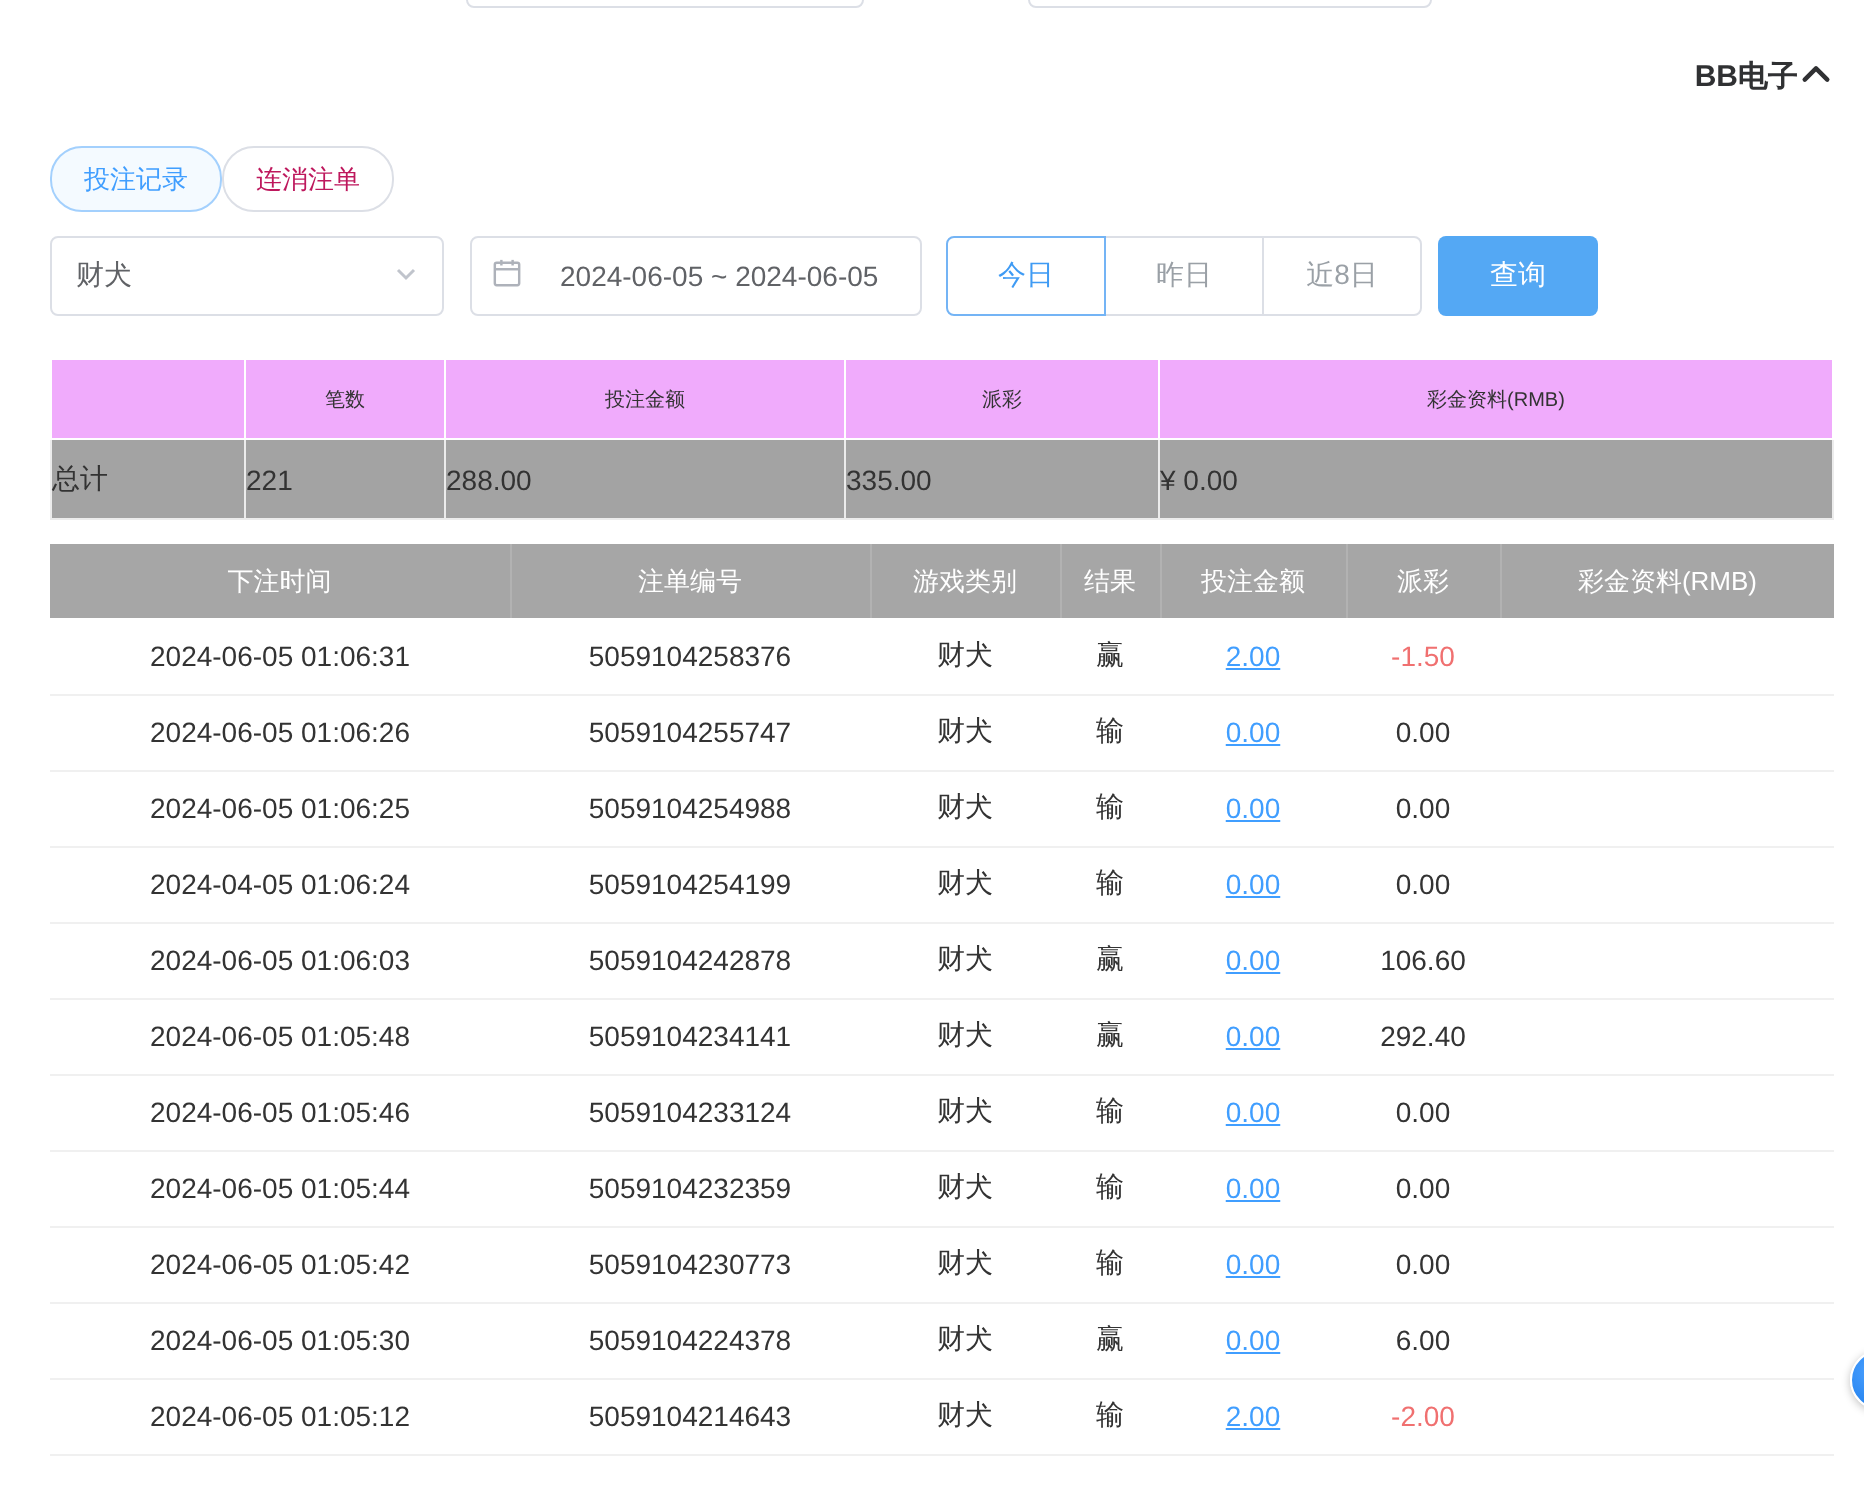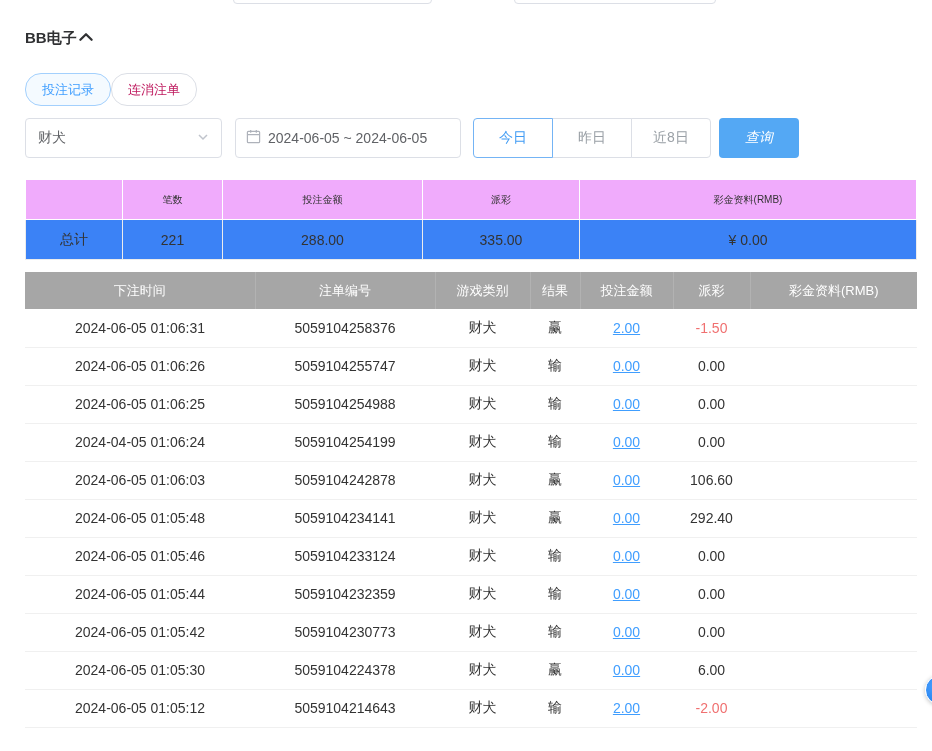--- a/index.html
+++ b/index.html
@@ -8,66 +8,66 @@
     font-family:"Liberation Sans","DejaVu Sans",sans-serif;
     background:#fff; color:#333; position:relative; overflow:hidden;
   }
   
   .top-cut-input {
     position:absolute; top:-34px; height:38px;
     border:1px solid #dcdfe6; border-radius:4px; background:#fff;
   }
   .page { padding:0 15px 0 25px; }
 
-  .section-header { display:flex; justify-content:flex-start; align-items:center; padding-top:28px; }
+  .section-header { display:flex; justify-content:flex-end; align-items:center; padding-top:28px; }
   .title { font-size:15px; font-weight:bold; color:#303133; }
   .collapse-btn { background:none; border:none; cursor:pointer; display:flex; align-items:center; }
 
   .tabs { margin-top:24px; display:flex; gap:0; }
   .tab {
     height:33px; padding:0 16px; border:1px solid #dcdfe6; border-radius:16px;
     background:#fff; color:#be185d; font-size:13px; display:flex; align-items:center; cursor:pointer;
   }
   .tab.active { background:#f4faff; border-color:#a3d0fd; color:#409eff; }
 
   .filters { margin-top:12px; display:flex; align-items:center; }
   .select-box {
     width:197px; height:40px; border:1px solid #dcdfe6; border-radius:4px;
     display:flex; align-items:center; justify-content:space-between;
     padding:0 12px; font-size:14px; color:#606266; cursor:pointer; background:#fff;
   }
   .date-box {
     margin-left:13px; width:226px; height:40px; border:1px solid #dcdfe6; border-radius:4px;
-    display:flex; align-items:center; gap:7px; padding:0 10px; font-size:14px; color:#606266;
+    display:flex; align-items:center; gap:19px; padding:0 10px; font-size:14px; color:#606266;
     background:#fff; cursor:pointer;
   }
   .bgroup { margin-left:12px; display:flex; }
   .bgroup button {
     width:80px; height:40px; background:#fff; border:1px solid #dcdfe6;
     font-size:14px; color:#9aa0a6; cursor:pointer; margin-left:-1px;
     font-family:inherit;
   }
   .bgroup button:first-child { margin-left:0; border-radius:4px 0 0 4px; }
   .bgroup button:last-child { border-radius:0 4px 4px 0; }
   .bgroup button.active { border-color:#74b4f5; color:#3f9bf4; position:relative; z-index:2; }
   .query-btn {
     margin-left:8px; width:80px; height:40px; background:#54a8f4; border:none;
-    border-radius:4px; color:#fff; font-size:14px; cursor:pointer; font-family:inherit;font-style:italic;
+    border-radius:4px; color:#fff; font-size:14px; cursor:pointer; font-family:inherit;
   }
 
   table { border-collapse:collapse; width:892px; table-layout:fixed; }
 
   .summary-table { margin-top:21px; }
   .summary-table th {
     background:#f0abfc; border:1px solid #fff; height:40px;
     font-size:10px; font-weight:normal; color:#333; text-align:center;
   }
   .summary-table td {
-    background:#3b82f6; border:1px solid #ececec; height:40px;
-    font-size:14px; text-align:center; color:#333;
+    background:#a3a3a3; border:1px solid #ececec; height:40px;
+    font-size:14px; color:#333;
   }
 
   .bet-table { margin-top:12px; }
   .bet-table th {
     background:#a6a6a6; color:#fff; font-size:13px; font-weight:normal;
     height:37px; text-align:center; border-right:1px solid #b2b2b2;
   }
   .bet-table th:last-child { border-right:none; }
   .bet-table td {
     height:38px; border-bottom:1px solid #f0f0f0; font-size:14px;

